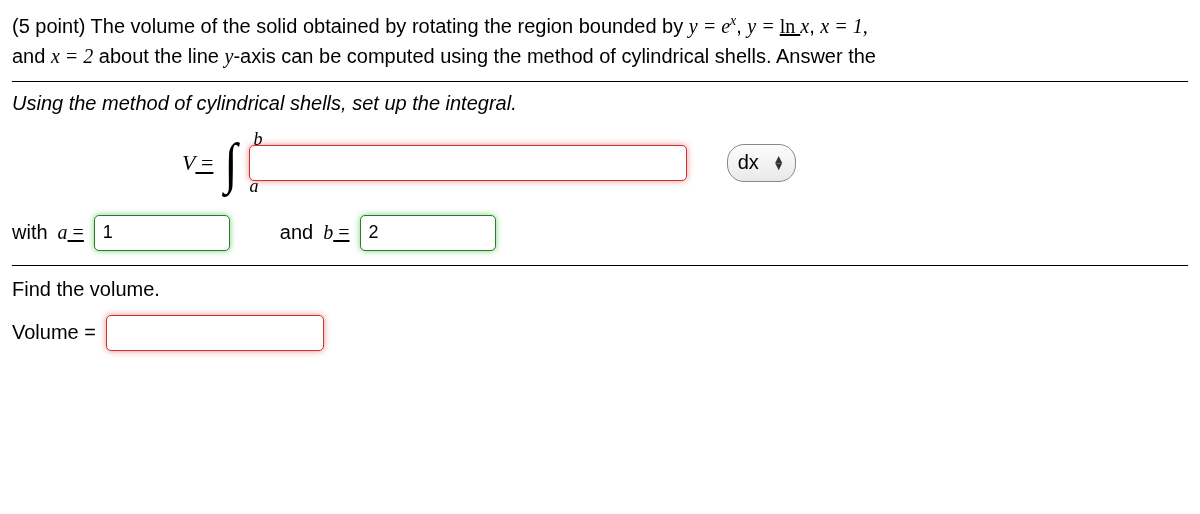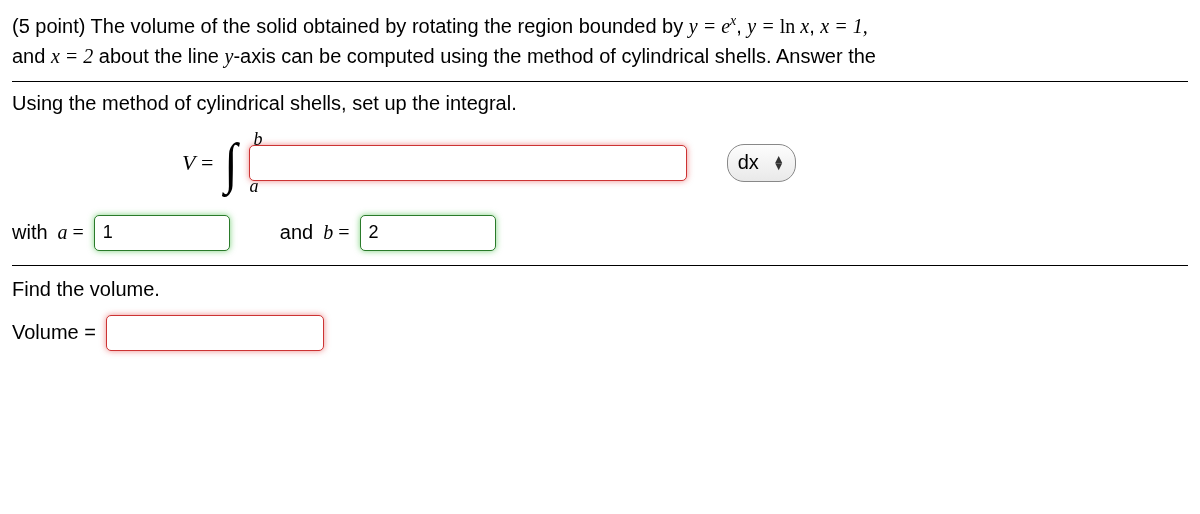--- a/index.html
+++ b/index.html
@@ -14,20 +14,21 @@
   .problem-text {
     line-height: 1.5;
     margin-bottom: 10px;
   }
   .math {
     font-family: "Times New Roman", serif;
     font-style: italic;
   }
   .math .op {
     font-style: normal;
+    text-decoration: underline;
   }
   hr.rule {
     border: none;
     border-top: 1px solid #000;
     margin: 8px 0 10px 0;
   }
   .row {
     display: flex;
     align-items: center;
     gap: 10px;
@@ -114,21 +115,21 @@
 </head>
 <body>
 
 <div class="problem-text">
   <span>(5 point)</span><span> The volume of the solid obtained by rotating the region bounded by </span><span class="math"><span>y = e</span><sup>x</sup></span><span>, </span><span class="math"><span>y = </span><span class="op">ln </span><span>x</span></span><span>, </span><span class="math">x = 1,</span><br>
   <span>and </span><span class="math">x = 2</span><span> about the line </span><span class="math">y</span><span>-axis can be computed using the method of cylindrical shells. Answer the</span><br>
 </div>
 
 <hr class="rule">
 
-<div style="margin-bottom:20px;">Using the method of cylindrical shells, set up the integral.</div>
+<div style="margin-bottom:20px;font-style:italic;">Using the method of cylindrical shells, set up the integral.</div>
 
 <div class="row">
   <div class="integral-block">
     <span class="math" style="font-size:22px;">
       <span>V</span><span class="op"> = </span>
     </span>
     <span class="integral-sign">
       <span class="integral-sym">∫</span>
       <span class="integral-b">b</span>
       <span class="integral-a">a</span>

